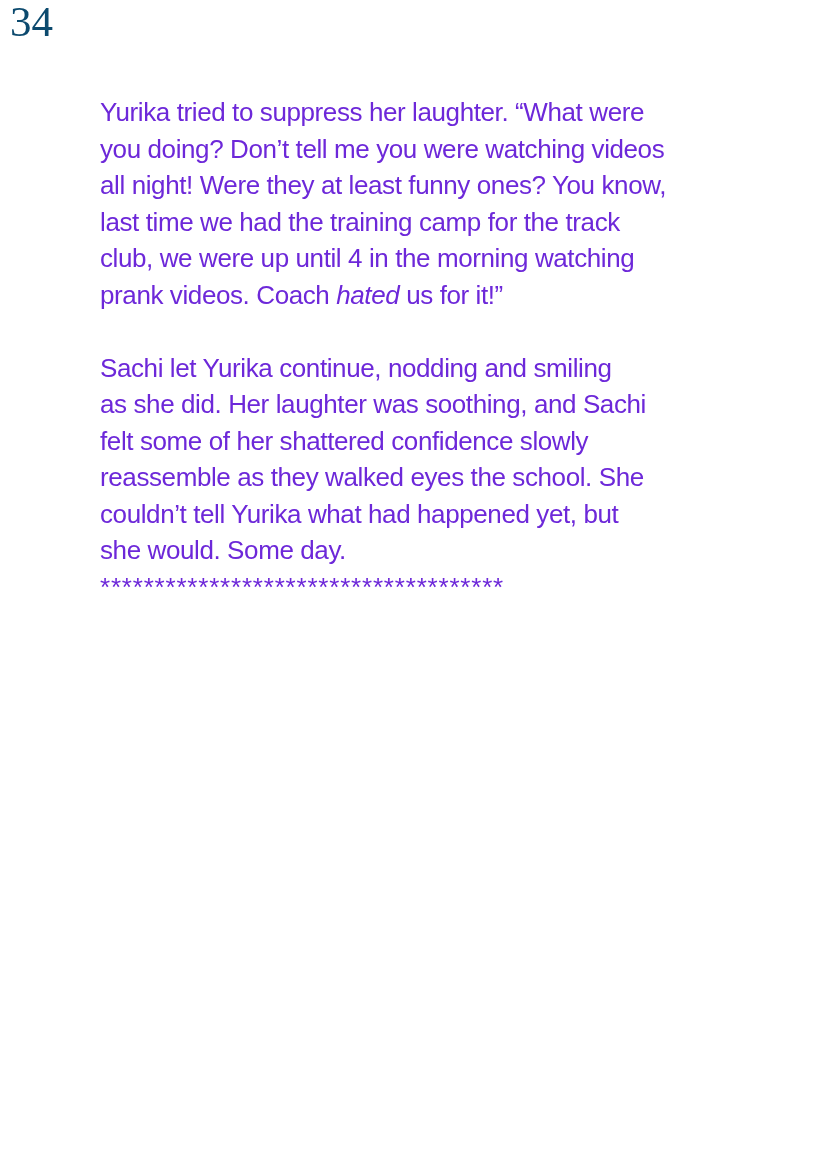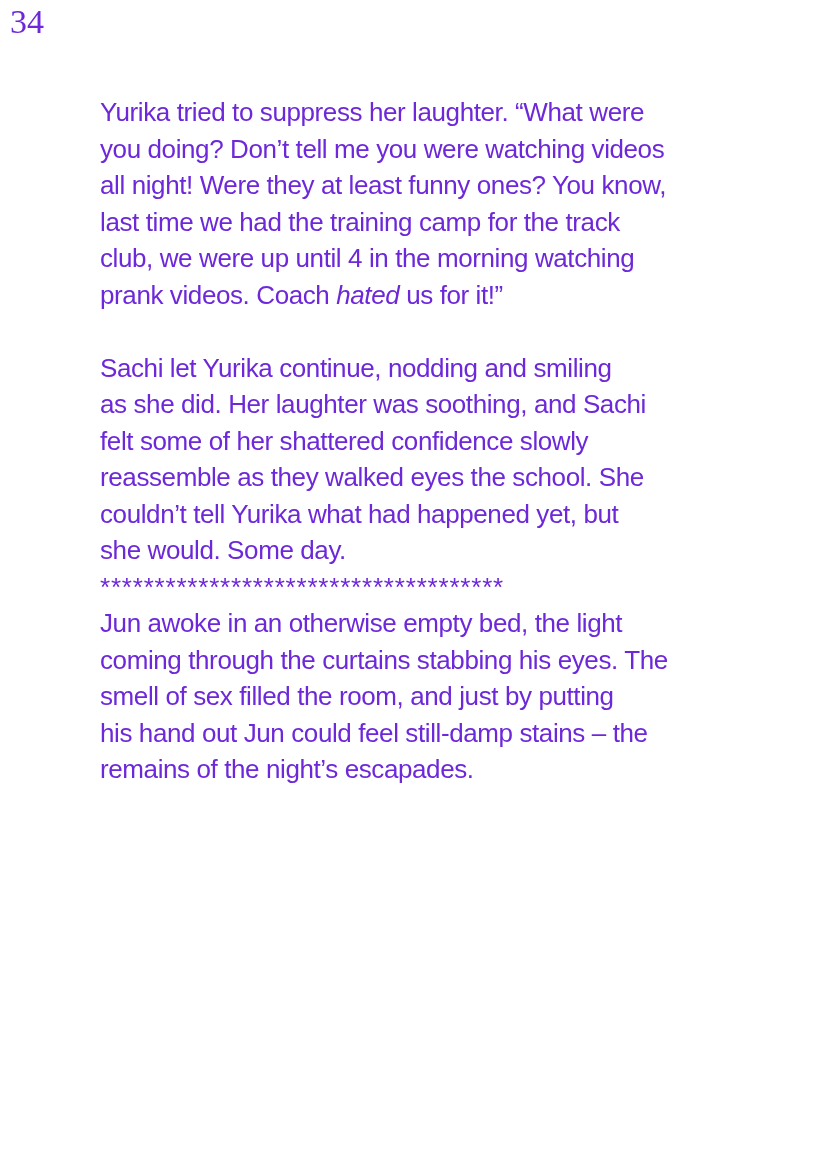--- a/index.html
+++ b/index.html
@@ -11,23 +11,23 @@
     height: 1166px;
     background: #ffffff;
     position: relative;
     overflow: hidden;
   }
   .page-number {
     position: absolute;
     left: 10px;
     top: 0px;
     font-family: "Liberation Serif", "DejaVu Serif", serif;
-    font-size: 34px;
+    font-size: 43px;
     line-height: 44px;
-    color: #6d28d9;
+    color: #0c4a6e;
   }
   .text-block {
     position: absolute;
     left: 100px;
     top: 94px;
     width: 648px;
   }
   .para {
     margin: 0;
     font-family: "Liberation Sans", "DejaVu Sans", sans-serif;
@@ -59,18 +59,13 @@
 last time we had the training camp for the track
 club, we were up until 4 in the morning watching
 prank videos. Coach </span><span class="italic">hated</span><span> us for it!”</span></p>
     <p class="para"><span>Sachi let Yurika continue, nodding and smiling
 as she did. Her laughter was soothing, and Sachi
 felt some of her shattered confidence slowly
 reassemble as they walked eyes the school. She
 couldn’t tell Yurika what had happened yet, but
 she would. Some day.</span></p>
     <p class="para separator"><span>*************************************</span></p>
-    <p class="para spaced"><span>Jun awoke in an otherwise empty bed, the light
-coming through the curtains stabbing his eyes. The
-smell of sex filled the room, and just by putting
-his hand out Jun could feel still-damp stains – the
-remains of the night’s escapades.</span></p>
   </div>
 
 </body></html>

